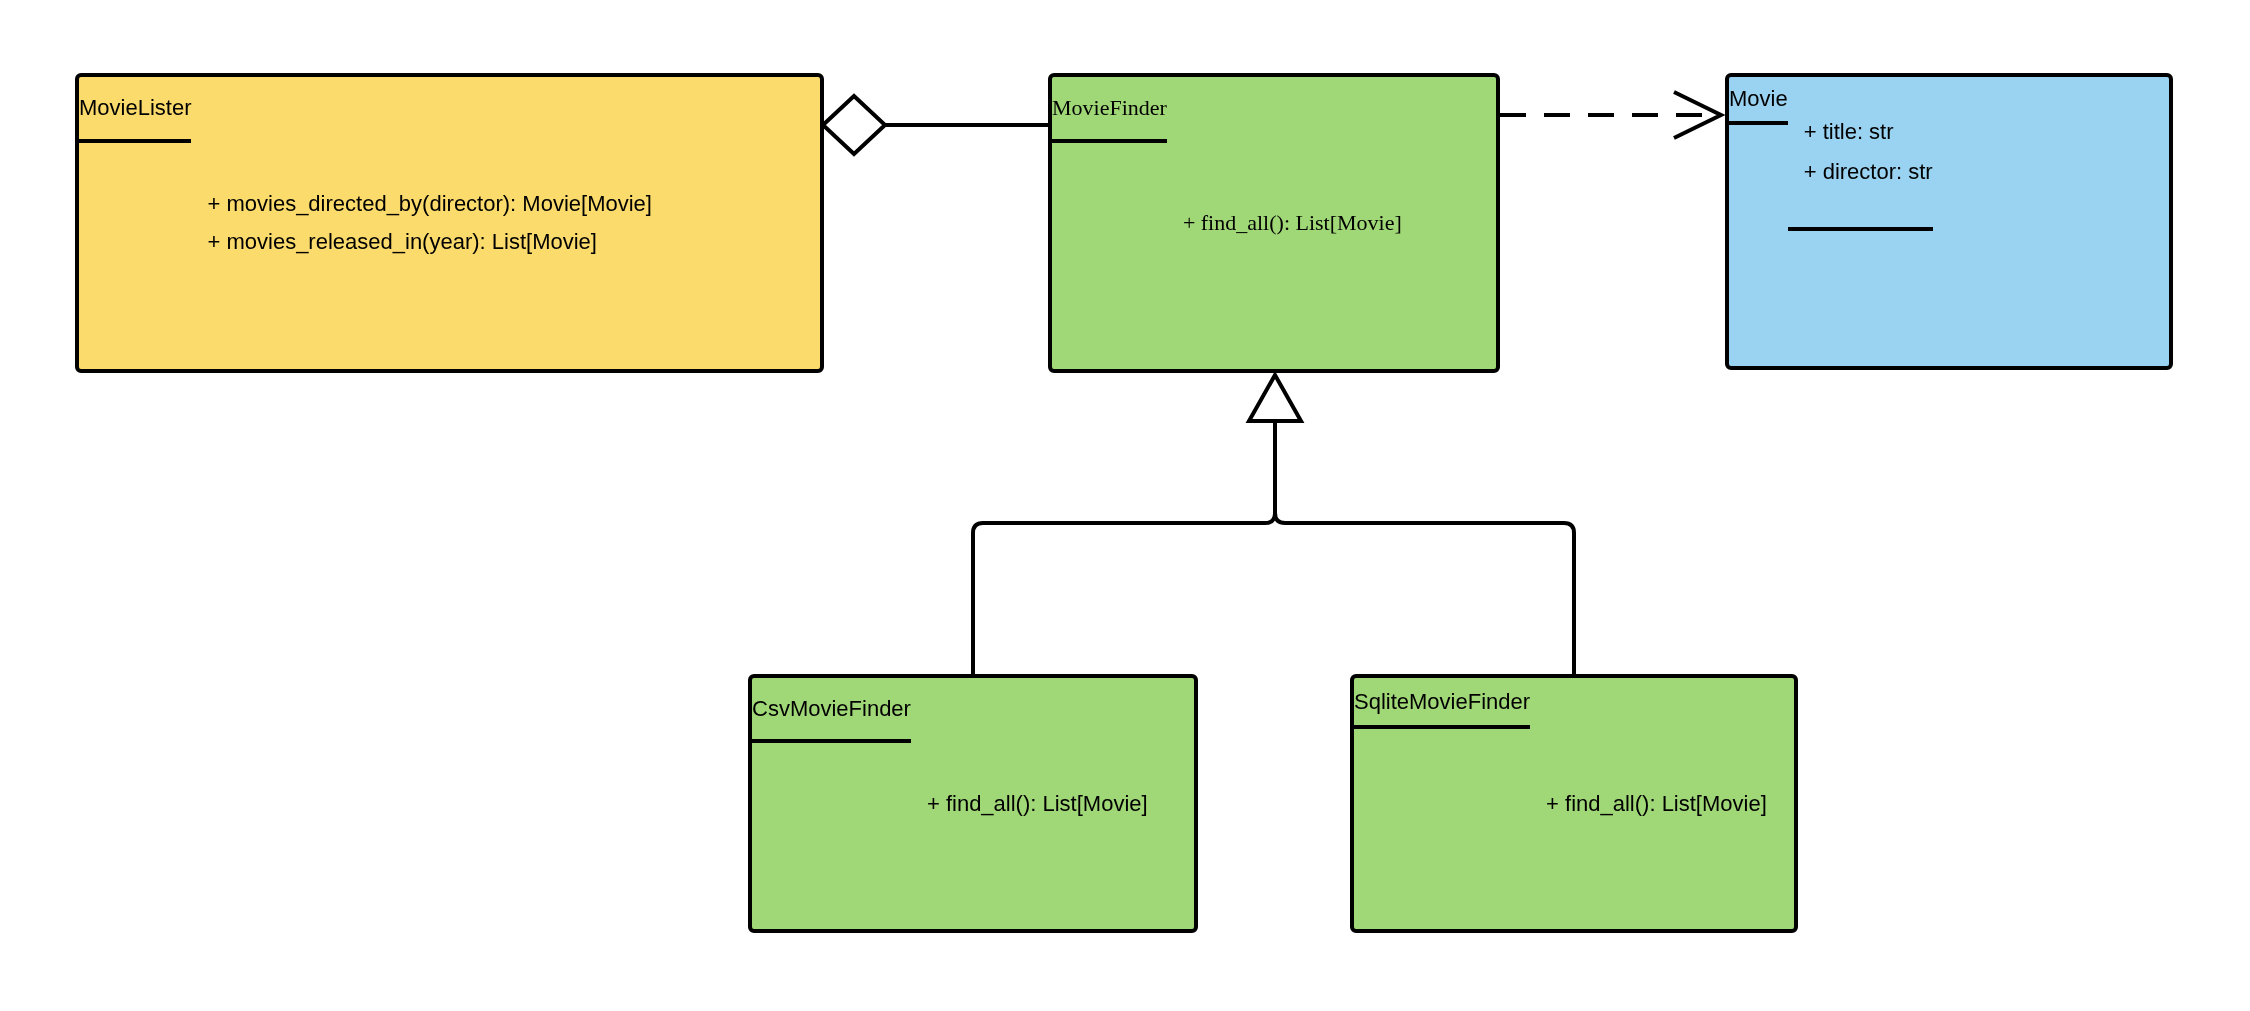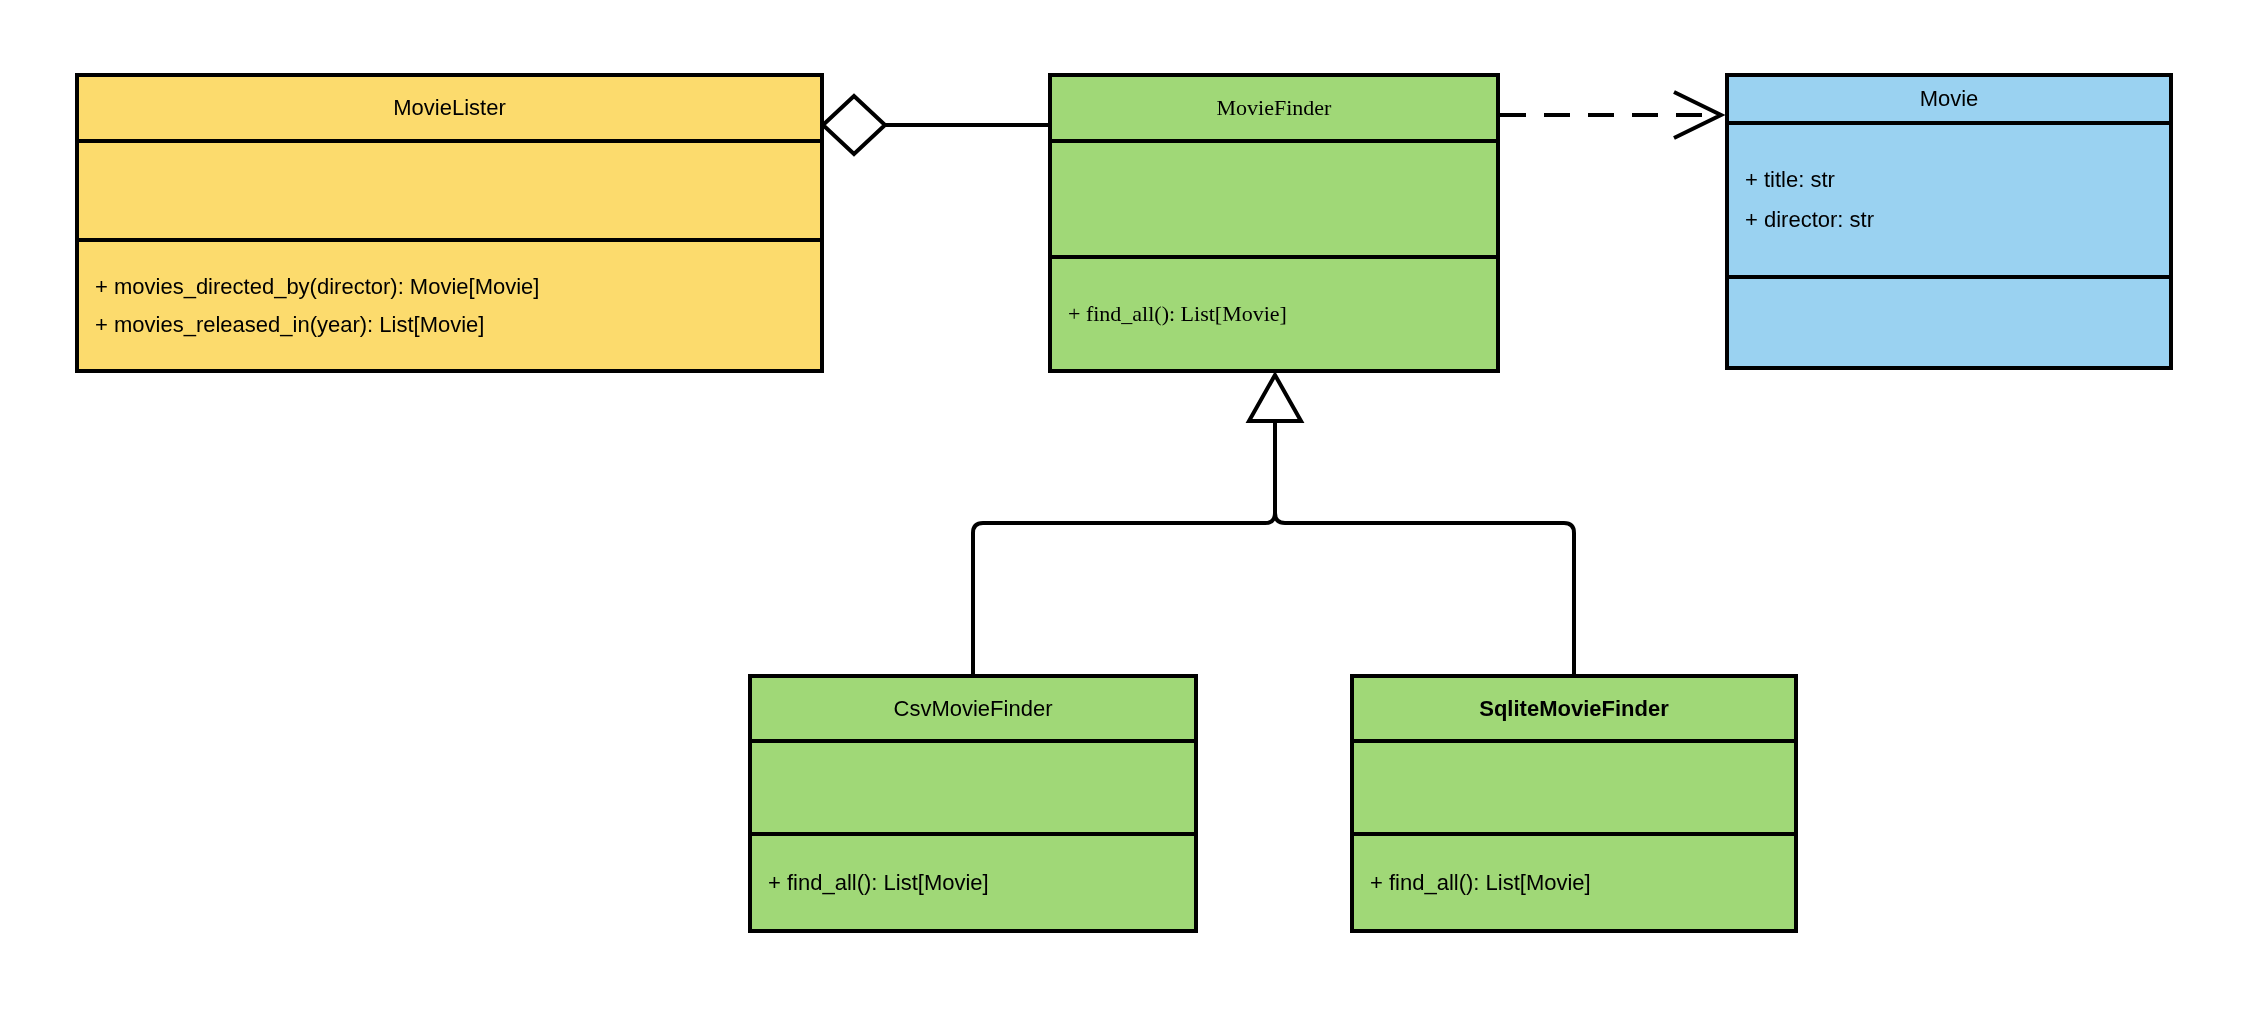--- a/index.html
+++ b/index.html
@@ -18,23 +18,23 @@
   #connectors {
     position: absolute;
     top: 0;
     left: 0;
     pointer-events: none;
   }
   .uml-class {
     position: absolute;
     box-sizing: border-box;
     border: 4px solid #000000;
-    border-radius: 0;
+    border-radius: 6px;
     display: flex;
-    flex-direction: column;
+    flex-direction: row;
     overflow: hidden;
   }
   .compartment {
     box-sizing: border-box;
   }
   .title {
     border-bottom: 4px solid #000000;
     display: flex;
     align-items: center;
     justify-content: center;
@@ -72,21 +72,21 @@
   #box-movie            { left: 1725px; top: 73px;  width: 448px; height: 297px; }
   #box-movie .title         { height: 48px; }
   #box-movie .attrs         { height: 154px; }
   #box-movie .member        { line-height: 40px; }
 
   #box-csvmoviefinder   { left: 748px;  top: 674px; width: 450px; height: 259px; }
   #box-csvmoviefinder .title  { height: 65px; }
   #box-csvmoviefinder .attrs  { height: 93px; }
 
   #box-sqlitemoviefinder{ left: 1350px; top: 674px; width: 448px; height: 259px; }
-  #box-sqlitemoviefinder .title { height: 65px; font-weight: bold; }
+  #box-sqlitemoviefinder .title { height: 51px; }
   #box-sqlitemoviefinder .attrs { height: 93px; }
 </style>
 </head>
 <body>
 
 <div id="canvas">
 
   <svg id="connectors" width="2250" height="1011" viewBox="0 0 2250 1011">
     
     <g>

